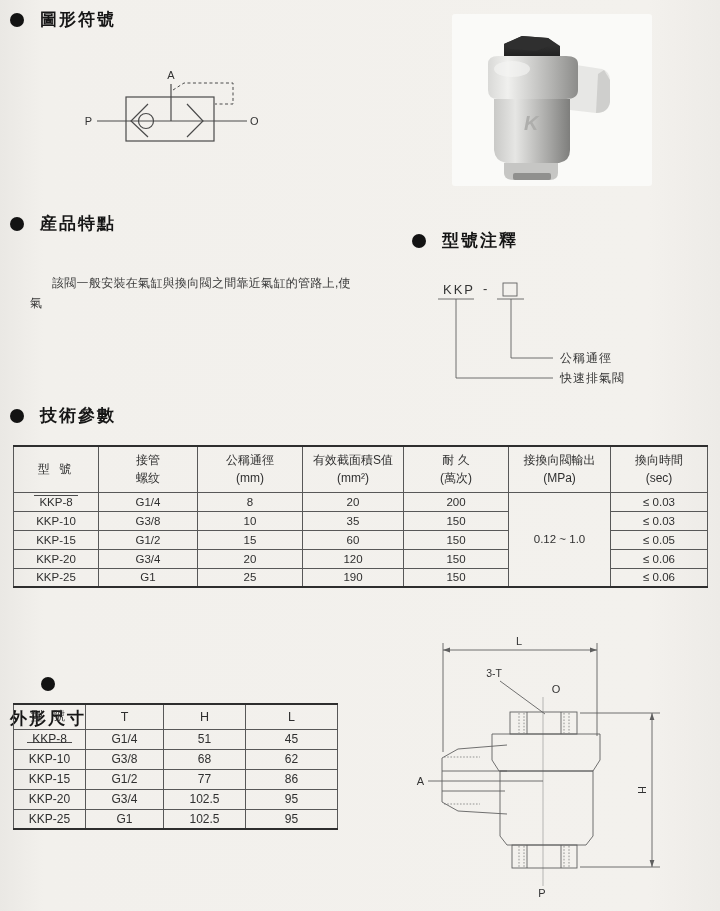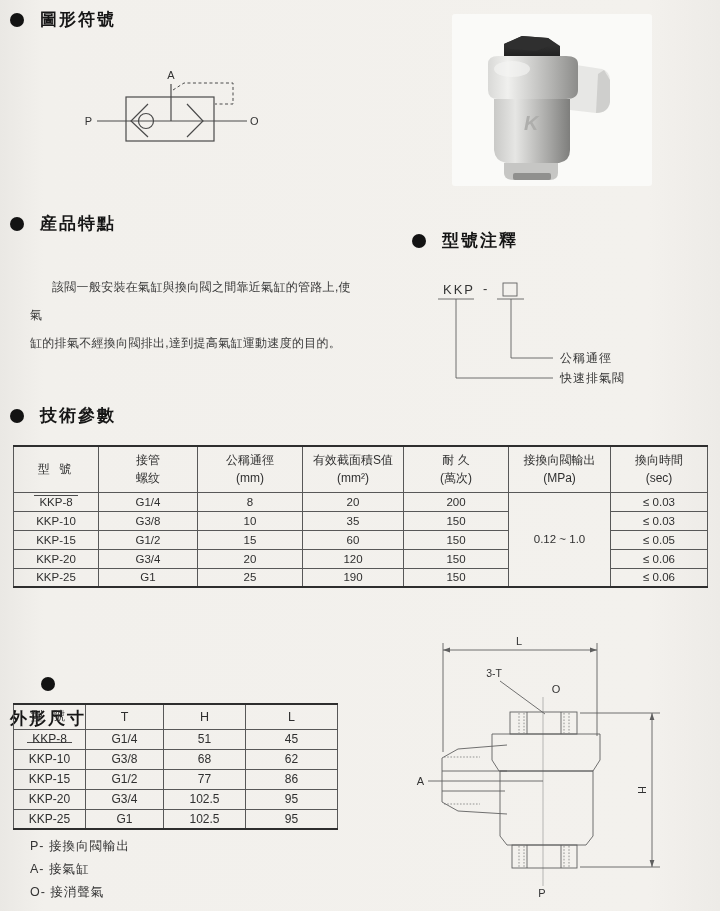--- a/index.html
+++ b/index.html
@@ -6,21 +6,21 @@
   .page{
     position:relative;width:720px;height:911px;overflow:hidden;
     background:linear-gradient(90deg,#eae8e4 0%,#f2f0ec 6%,#f3f1ed 90%,#edebe7 100%);
     font-family:"Liberation Sans","DejaVu Sans",sans-serif;color:#2d2d2d;
   }
   .sec-title{position:absolute;display:flex;align-items:center;gap:16px;}
   .bullet{width:14px;height:14px;border-radius:50%;background:#131313;flex:0 0 auto;}
   .sec-text{font-size:17px;font-weight:bold;letter-spacing:2px;color:#161616;white-space:nowrap;}
 
   .features-text{position:absolute;left:30px;top:273px;width:330px;font-size:12px;
-    line-height:28px;color:#3a3a3a;letter-spacing:.3px;}
+    line-height:20px;color:#3a3a3a;letter-spacing:.3px;}
   .features-text .l1{text-indent:22px;}
 
   table.sheet{position:absolute;border-collapse:collapse;table-layout:fixed;
     border-top:2px solid #2e2e2e;border-bottom:2px solid #2e2e2e;}
   table.sheet th,table.sheet td{border:1px solid #585858;text-align:center;
     vertical-align:middle;font-weight:normal;padding:0;color:#2f2f2f;}
   table.tech{left:13px;top:445px;width:694px;}
   table.tech thead tr{height:46px;}
   table.tech thead th{font-size:12px;line-height:18px;}
   table.tech tbody tr{height:19px;}
@@ -98,21 +98,20 @@
     <path d="M52,149 L106,149 L106,159 Q106,166 98,166 L62,166 Q52,166 52,159 Z" fill="#c6c6c4"></path>
     <rect x="61" y="159" width="38" height="7" rx="2" fill="#90908e"></rect>
   </svg>
 
   <div class="sec-title" style="left:10px;top:212px;">
     <span class="bullet"></span>
     <span class="sec-text">産品特點</span>
   </div>
   <div class="features-text">
     <div class="l1">該閥一般安裝在氣缸與換向閥之間靠近氣缸的管路上,使氣</div>
-    <div class="l2">缸的排氣不經換向閥排出,達到提高氣缸運動速度的目的。</div>
   </div>
 
   <div class="sec-title" style="left:412px;top:229px;">
     <span class="bullet"></span>
     <span class="sec-text">型號注釋</span>
   </div>
 
   <svg style="left:400px;top:272px;" width="268" height="122" viewBox="400 272 268 122">
     <text class="svgtxt" x="443" y="294" font-size="13" letter-spacing="2">KKP</text>
     <text class="svgtxt" x="483" y="293" font-size="13">-</text>
@@ -261,25 +260,20 @@
       </tr>
       <tr>
         <td>KKP-25</td>
         <td>G1</td>
         <td>102.5</td>
         <td>95</td>
       </tr>
     </tbody>
   </table>
 
-  <div class="notes">
-    <div>P- 接換向閥輸出</div>
-    <div>A- 接氣缸</div>
-    <div>O- 接消聲氣</div>
-  </div>
 
   <svg style="left:393px;top:623px;" width="327" height="288" viewBox="393 623 327 288">
 
     <line class="lnthin" x1="443" y1="650" x2="597" y2="650"></line>
     <polygon class="arrow" points="443,650 450,647.6 450,652.4"></polygon>
     <polygon class="arrow" points="597,650 590,647.6 590,652.4"></polygon>
     <line class="lnthin" x1="443" y1="643" x2="443" y2="752"></line>
     <line class="lnthin" x1="597" y1="643" x2="597" y2="736"></line>
     <text class="svgtxt" x="519" y="645" font-size="11" text-anchor="middle">L</text>
 

